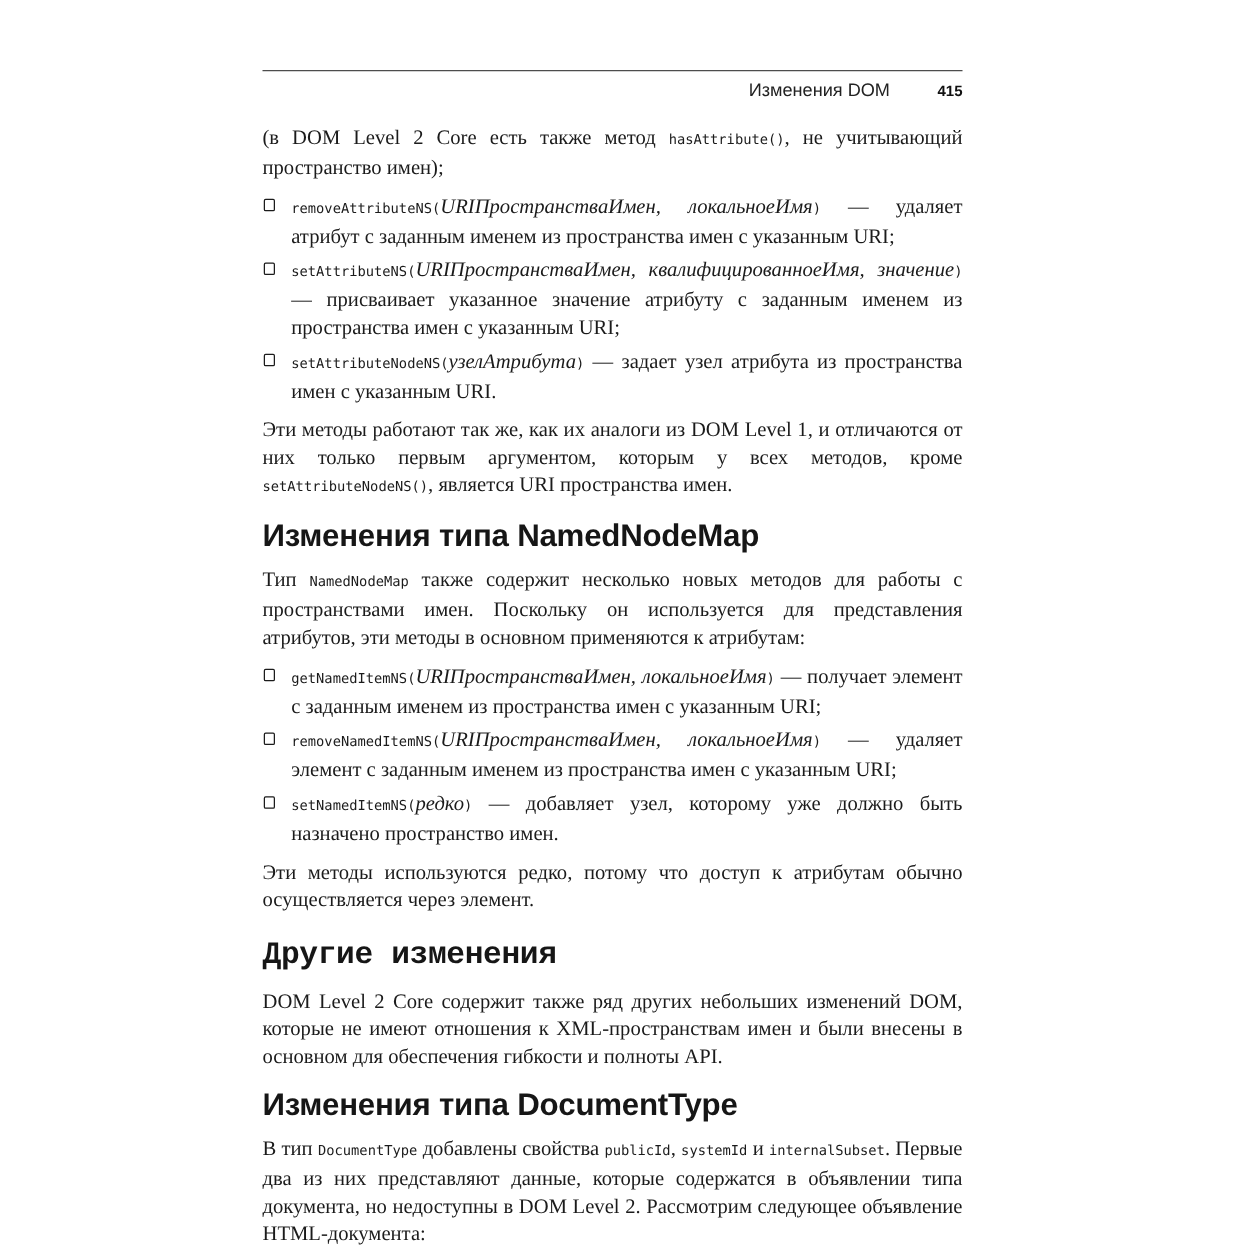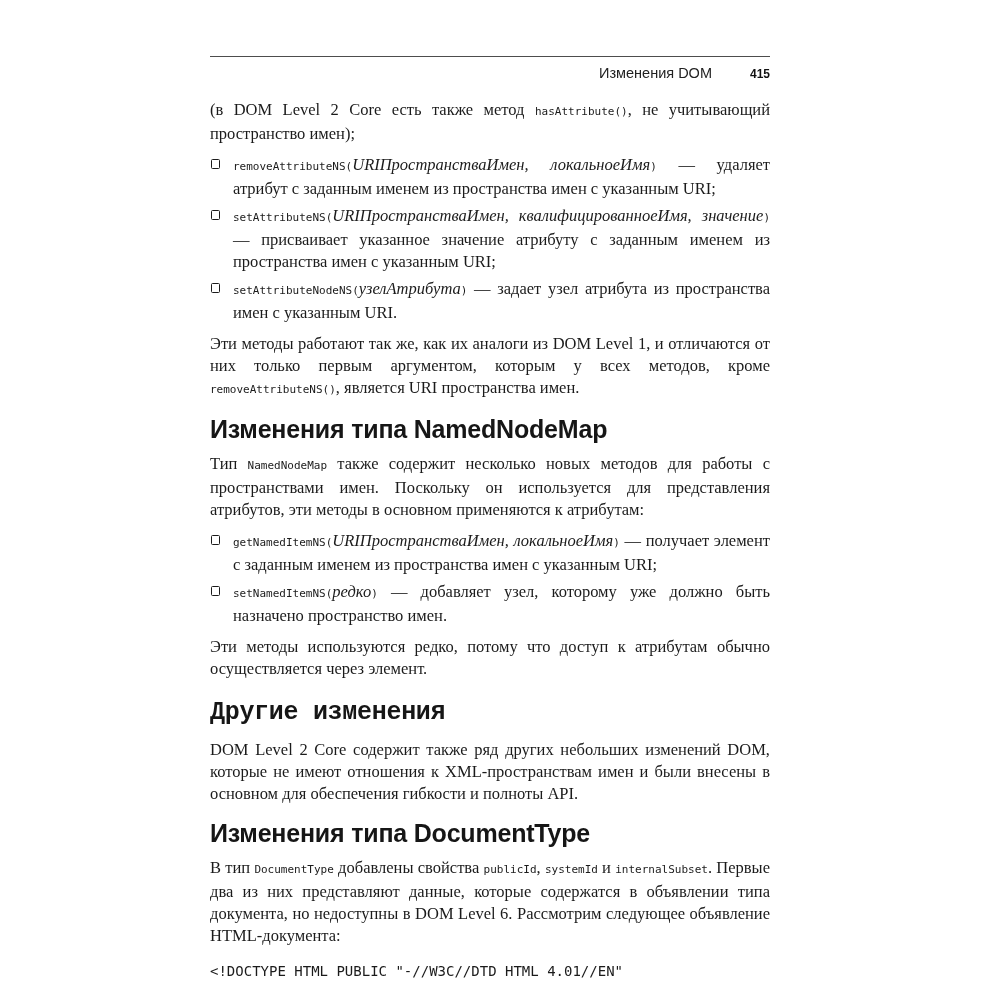--- a/index.html
+++ b/index.html
@@ -127,43 +127,47 @@
       <li>
         <span class="sqicon"></span>
         <span><code>setAttributeNS(</code><em class="param">URIПространстваИмен, квалифицированноеИмя, значение</em><code>)</code><span> — присваивает указанное значение атрибуту с заданным именем из пространства имен с указанным URI;</span></span>
       </li>
       <li>
         <span class="sqicon"></span>
         <span><code>setAttributeNodeNS(</code><em class="param">узелАтрибута</em><code>)</code><span> — задает узел атрибута из пространства имен с указанным URI.</span></span>
       </li>
     </ul>
 
-    <p class="body"><span>Эти методы работают так же, как их аналоги из DOM Level 1, и отличаются от них только первым аргументом, которым у всех методов, кроме </span><code>removeAttributeNS()</code><span>, является URI пространства имен.</span></p>
+    <p class="body"><span>Эти методы работают так же, как их аналоги из DOM Level 1, и отличаются от них только первым аргументом, которым у всех методов, кроме </span><code>setAttributeNodeNS()</code><span>, является URI пространства имен.</span></p>
 
     <h2 class="sect">Изменения типа NamedNodeMap</h2>
 
     <p class="body"><span>Тип </span><code>NamedNodeMap</code><span> также содержит несколько новых методов для работы с пространствами имен. Поскольку он используется для представления атрибутов, эти методы в основном применяются к атрибутам:</span></p>
 
     <ul class="sq">
       <li>
         <span class="sqicon"></span>
         <span><code>getNamedItemNS(</code><em class="param">URIПространстваИмен, локальноеИмя</em><code>)</code><span> — получает элемент с заданным именем из пространства имен с указанным URI;</span></span>
+      </li>
+      <li>
+        <span class="sqicon"></span>
+        <span><code>removeNamedItemNS(</code><em class="param">URIПространстваИмен, локальноеИмя</em><code>)</code><span> — удаляет элемент с заданным именем из пространства имен с указанным URI;</span></span>
       </li>
       <li>
         <span class="sqicon"></span>
         <span><code>setNamedItemNS(</code><em class="param">редко</em><code>)</code><span> — добавляет узел, которому уже должно быть назначено пространство имен.</span></span>
       </li>
     </ul>
 
     <p class="body"><span>Эти методы используются редко, потому что доступ к атрибутам обычно осуществляется через элемент.</span></p>
 
     <h1 class="chap">Другие изменения</h1>
 
     <p class="body"><span>DOM Level 2 Core содержит также ряд других небольших изменений DOM, которые не имеют отношения к XML-пространствам имен и были внесены в основном для обеспечения гибкости и полноты API.</span></p>
 
     <h2 class="sect">Изменения типа DocumentType</h2>
 
-    <p class="body"><span>В тип </span><code>DocumentType</code><span> добавлены свойства </span><code>publicId</code><span>, </span><code>systemId</code><span> и </span><code>internalSubset</code><span>. Первые два из них представляют данные, которые содержатся в объявлении типа документа, но недоступны в DOM Level 6. Рассмотрим следующее объявление HTML-документа:</span></p>
+    <p class="body"><span>В тип </span><code>DocumentType</code><span> добавлены свойства </span><code>publicId</code><span>, </span><code>systemId</code><span> и </span><code>internalSubset</code><span>. Первые два из них представляют данные, которые содержатся в объявлении типа документа, но недоступны в DOM Level 2. Рассмотрим следующее объявление HTML-документа:</span></p>
 
     <pre class="codeblock"><span>&lt;!DOCTYPE HTML PUBLIC "-//W3C//DTD HTML 4.01//EN"</span></pre>
 
   </div>
 </div>
 
 </body></html>

